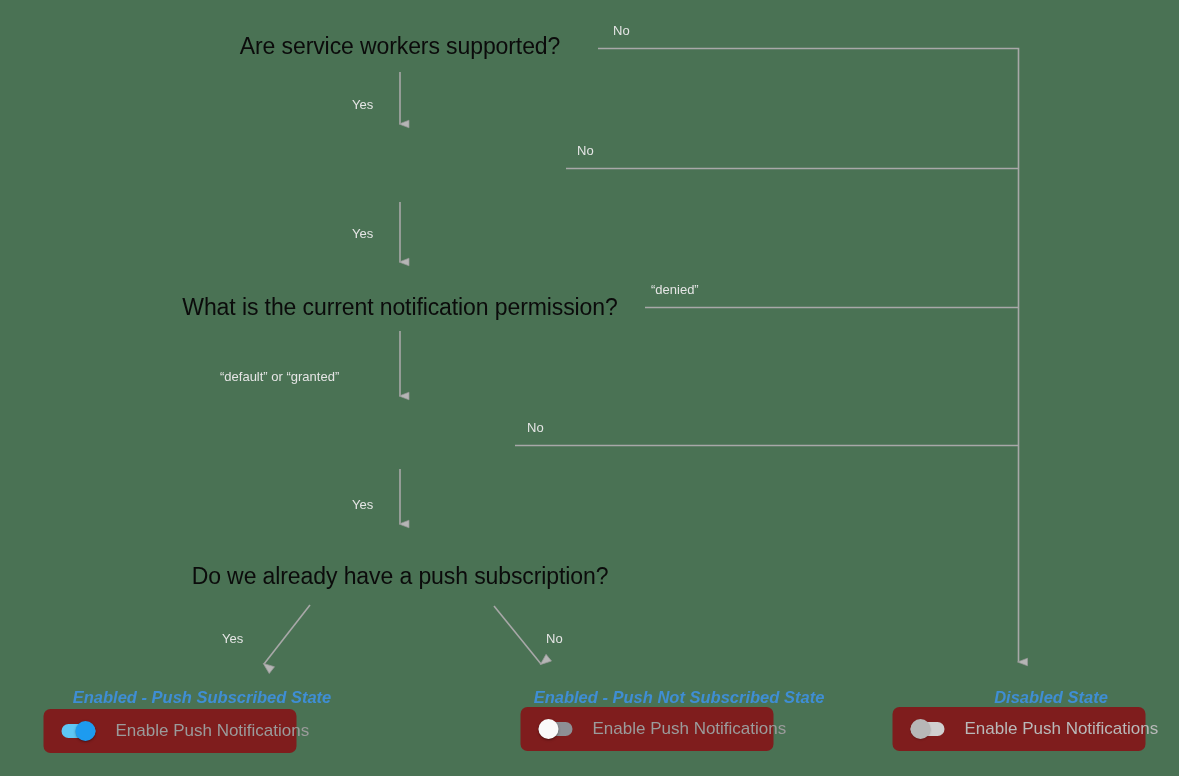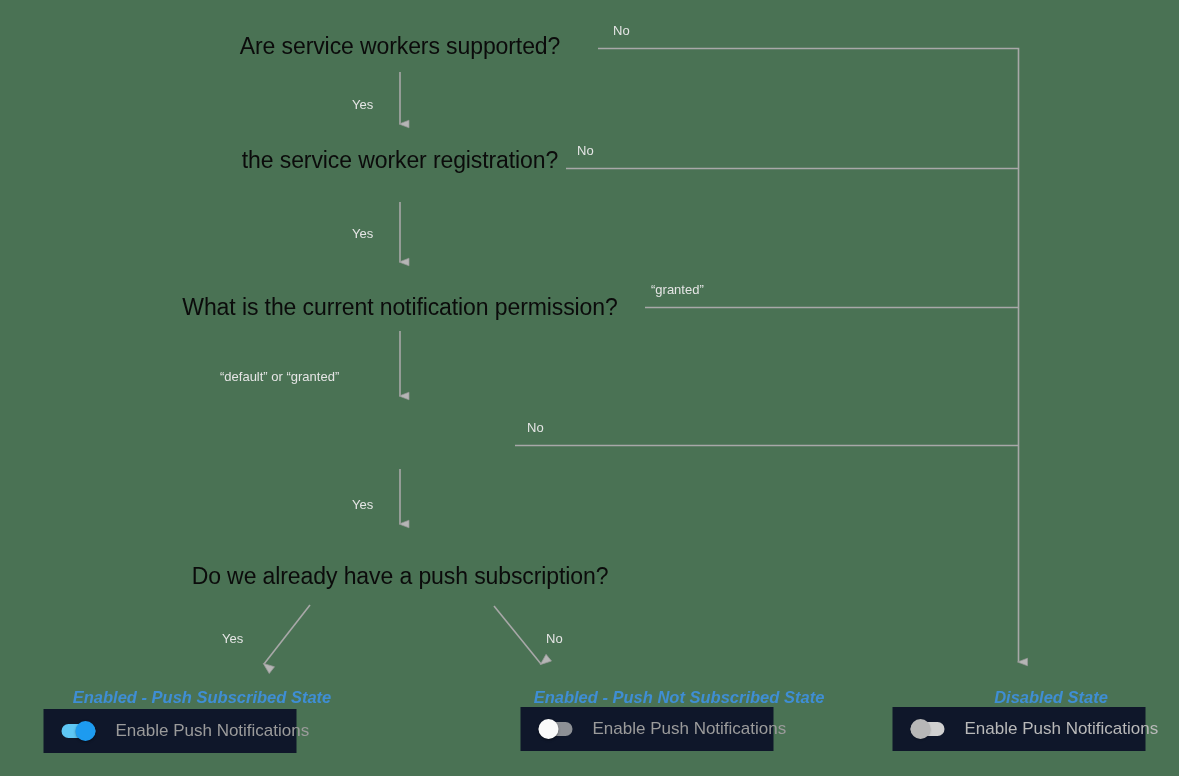--- a/index.html
+++ b/index.html
@@ -54,25 +54,26 @@
     font-size: 16.5px;
     font-style: italic;
     font-weight: 700;
     white-space: nowrap;
     transform: translateX(-50%);
     letter-spacing: 0px;
     margin-left: 32px;
   }
   .toggle-card {
     position: absolute;
-    background: #0f172a;
+    background: #7f1d1d;
     display: flex;
     align-items: center;
     transform: translateX(-50%);
     box-sizing: border-box;
+    border-radius: 7px;
   }
   .switch {
     position: relative;
     width: 34px;
     height: 14px;
     border-radius: 7px;
     flex: 0 0 auto;
     margin-left: 18px;
   }
   .switch .track {
@@ -134,35 +135,34 @@
     <path d="M400,331 L400,396" fill="none" stroke="#a8a8a8" stroke-width="1.6" marker-end="url(#ah)"></path>
     <path d="M400,469 L400,524" fill="none" stroke="#a8a8a8" stroke-width="1.6" marker-end="url(#ah)"></path>
 
     <path d="M310,605 L264,664" fill="none" stroke="#a8a8a8" stroke-width="1.6" marker-end="url(#ahd)"></path>
     <path d="M494,606 L541,664" fill="none" stroke="#a8a8a8" stroke-width="1.6" marker-end="url(#ahd)"></path>
   </svg>
 
   <div class="q center" style="left:400px; top:32px;">Are service workers supported?</div>
 
   <div class="q center" style="left:400px; top:146px;">
-    <div>the service worker registration?</div>
   </div>
 
   <div class="q center" style="left:400px; top:293px;">What is the current notification permission?</div>
 
 
   <div class="q center" style="left:400px; top:562px;">Do we already have a push subscription?</div>
 
   <div class="edge-label" style="left:613px; top:21px;">No</div>
   <div class="edge-label" style="left:352px; top:95px;">Yes</div>
 
   <div class="edge-label" style="left:577px; top:141px;">No</div>
   <div class="edge-label" style="left:352px; top:224px;">Yes</div>
 
-  <div class="edge-label" style="left:651px; top:280px;">“granted”</div>
+  <div class="edge-label" style="left:651px; top:280px;">“denied”</div>
   <div class="edge-label" style="left:220px; top:367px;">“default” or “granted”</div>
 
   <div class="edge-label" style="left:527px; top:418px;">No</div>
   <div class="edge-label" style="left:352px; top:495px;">Yes</div>
 
   <div class="edge-label" style="left:222px; top:629px;">Yes</div>
   <div class="edge-label" style="left:546px; top:629px;">No</div>
 
   <div class="state-label" style="left:170px; top:688px;">Enabled - Push Subscribed State</div>
   <div class="toggle-card" style="left:170px; top:709px; width:253px; height:44px;">

